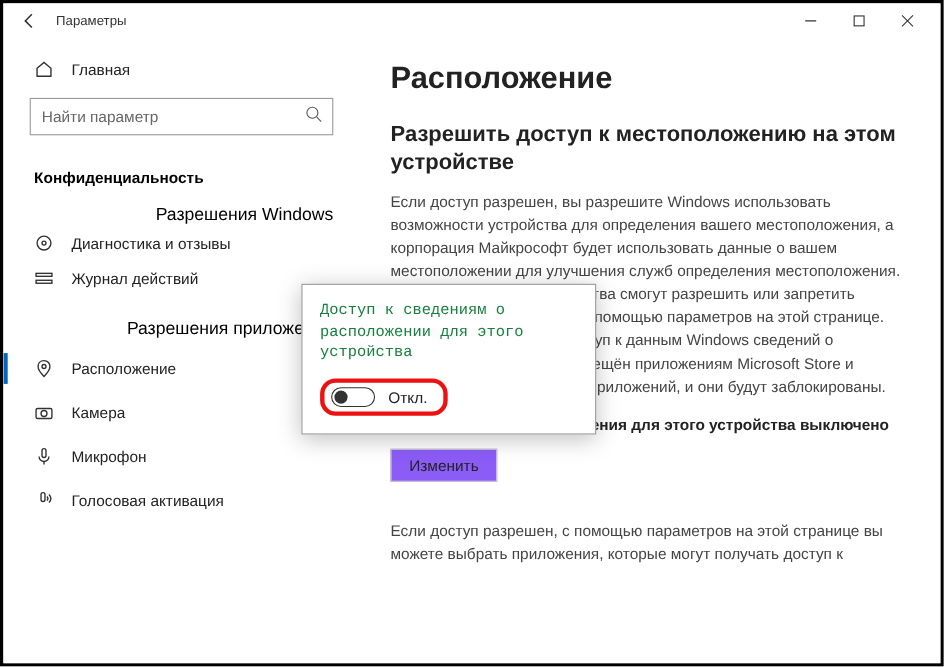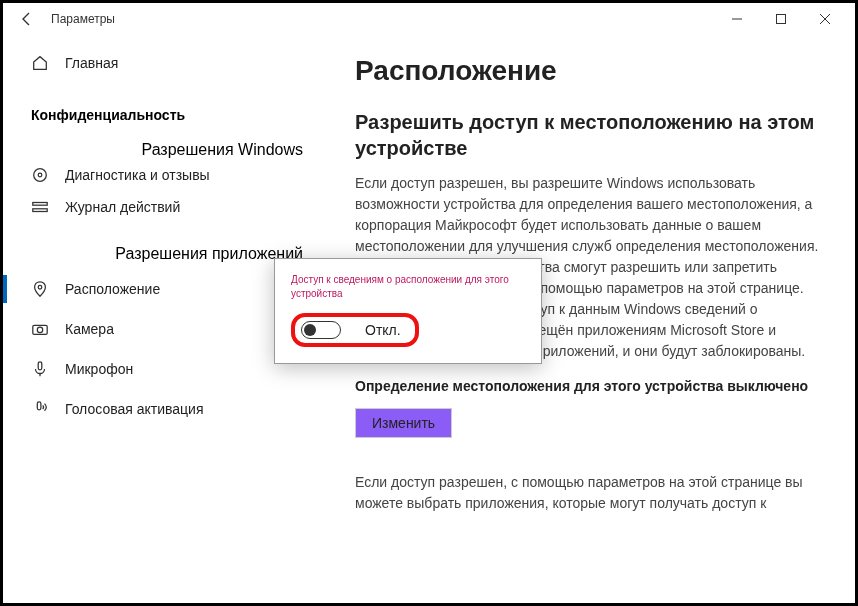--- a/index.html
+++ b/index.html
@@ -25,22 +25,22 @@
   .search-icon { position:absolute; right:10px; top:50%; transform:translateY(-50%); color:#555; }
   .icon { width:18px; height:18px; display:inline-flex; align-items:center; justify-content:center; flex:0 0 18px; }
   .icon svg { width:18px; height:18px; stroke:#333; fill:none; stroke-width:1.4; }
   .content { flex:1; padding: 20px 32px 0 32px; overflow:hidden; color:#222; position:relative; }
   .content h1 { font-size: 28px; font-weight: 600; margin-bottom: 22px; }
   .content h2 { font-size: 20px; font-weight: 600; margin: 6px 0 12px 0; line-height:1.3; }
   .content p { font-size: 14px; line-height: 1.5; color:#444; margin-bottom: 16px; max-width: 480px; }
   .content .status-line { font-weight:600; color:#222; margin-bottom: 14px; font-size:14px; }
   .btn { display:inline-block; padding: 6px 16px; background:#8b5cf6; border:1px solid #ccc; font-size:14px; color:#222; }
   .popup { position:absolute; left: 271px; top: 255px; width: 268px; background:#fff; border:1px solid #999; box-shadow: 0 4px 20px rgba(0,0,0,0.25); padding: 14px 16px 16px 16px; z-index: 50; }
-  .popup .popup-title { font-size:10px; color:#be185d; line-height:1.4; margin-bottom: 12px; }
-  .toggle-highlight { border: 4px solid #e11; border-radius: 14px; display:inline-flex; align-items:center; gap: 24px; padding: 4px 14px 4px 6px; }
+  .popup .popup-title { font-size:14px; color:#15803d; line-height:1.4; margin-bottom: 12px; font-family: Liberation Mono, monospace; }
+  .toggle-highlight { border: 4px solid #e11; border-radius: 14px; display:inline-flex; align-items:center; gap: 12px; padding: 4px 14px 4px 6px; }
   .toggle { width: 40px; height: 18px; border: 1.5px solid #333; border-radius: 10px; position:relative; background:#fff; }
   .toggle .knob { position:absolute; left:2px; top:2px; width:12px; height:12px; border-radius:50%; background:#333; }
   .toggle-label { font-size:14px; color:#222; }
   .cutoff { overflow:hidden; }
 </style>
 </head>
 <body>
 
 <div class="outer-frame">
   <div class="window">
@@ -73,20 +73,27 @@
 
     <div class="body">
       <div class="sidebar">
         <div class="row home">
           <span class="icon">
               <svg viewBox="0 0 20 20">
                 <path d="M3 9 L10 3 L17 9 V17 H3 Z"></path>
               </svg>
             </span>
           <span>Главная</span>
+        </div>
+        <div class="search-wrap">
+          <input class="search-input" placeholder="Найти параметр" style="">
+          <span class="search-icon"><svg width="16" height="16" viewBox="0 0 16 16">
+                <circle cx="7" cy="7" r="5" stroke="#555" fill="none"></circle>
+                <line x1="11" y1="11" x2="15" y2="15" stroke="#555"></line>
+              </svg></span>
         </div>
         <div class="row bold">
           <span>Конфиденциальность</span>
         </div>
 
         <div class="section-title">Разрешения Windows</div>
 
         <div class="row cutoff" style="height:22px; align-items:center; padding-bottom:2px;">
           <span class="icon">
               <svg viewBox="0 0 20 20">

